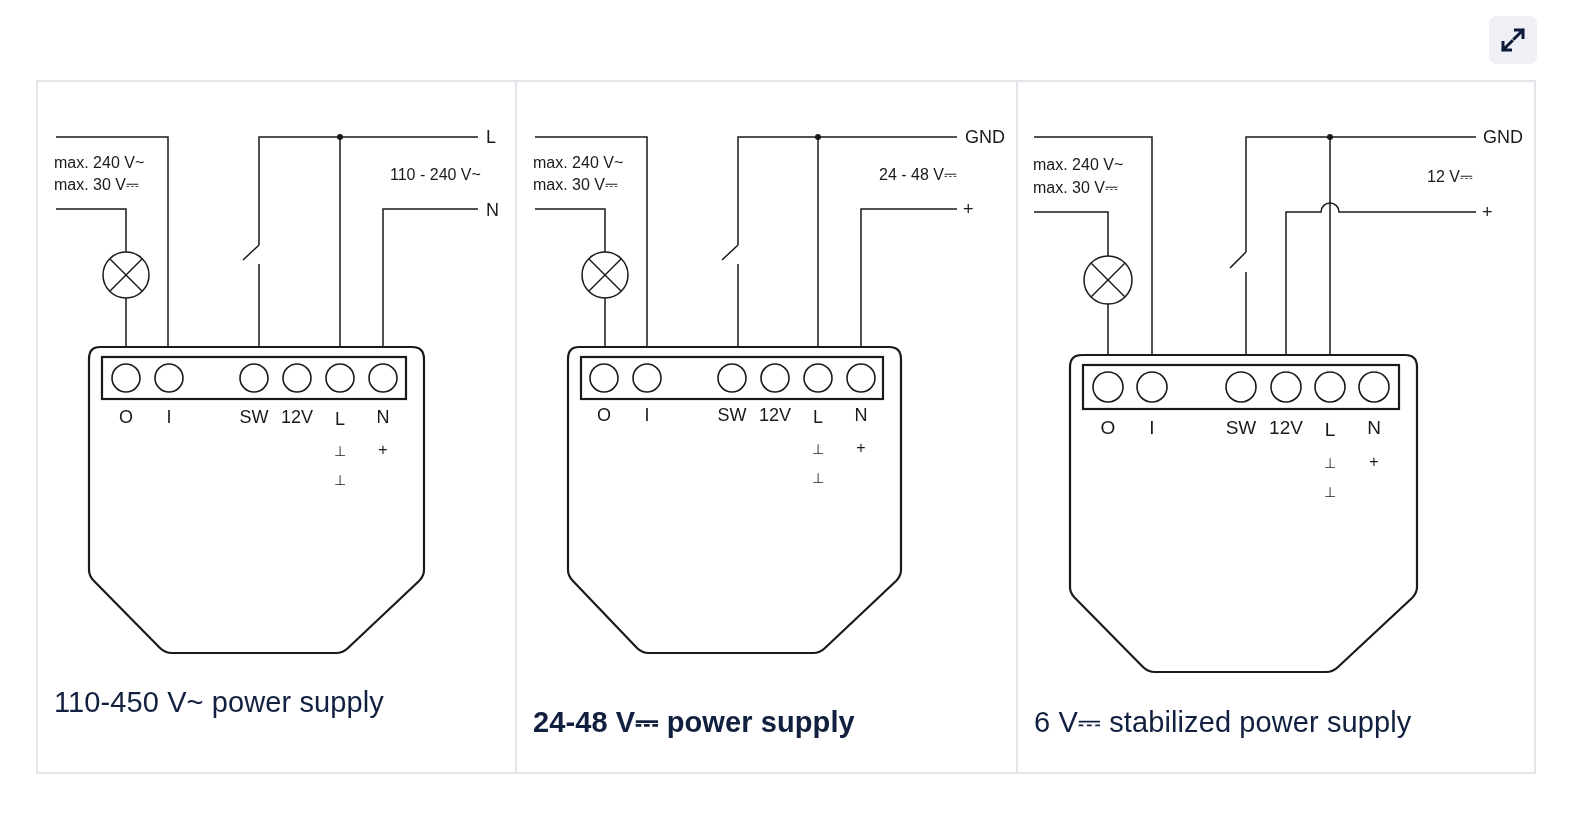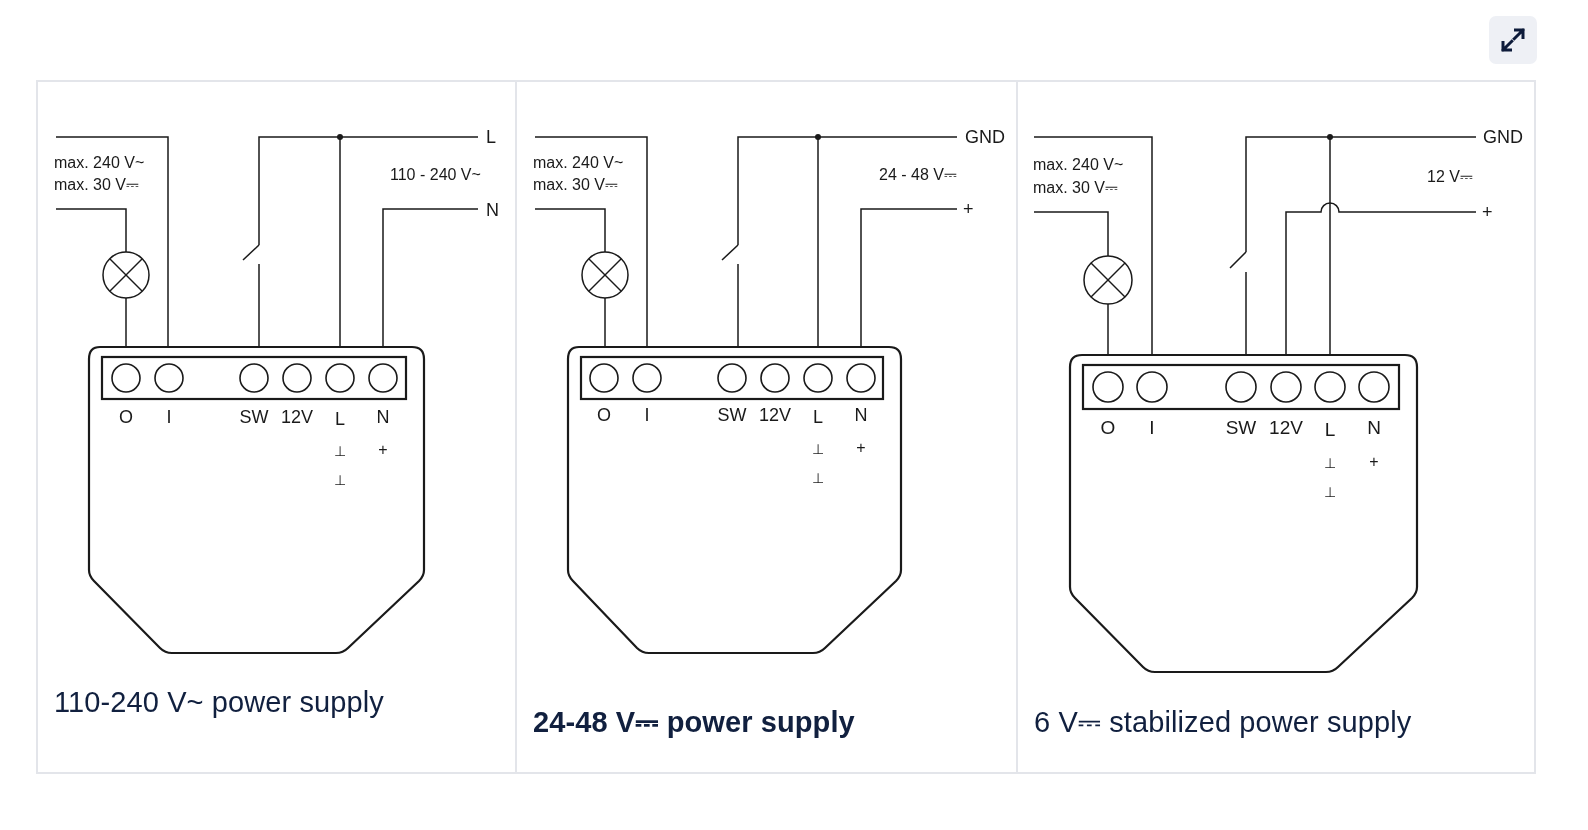--- a/index.html
+++ b/index.html
@@ -82,21 +82,21 @@
         <text x="131" y="341">I</text>
         <text x="216" y="341">SW</text>
         <text x="259" y="341">12V</text>
         <text x="302" y="343">L</text>
         <text x="345" y="341">N</text>
         <text x="302" y="374" font-size="14">⊥</text>
         <text x="302" y="403" font-size="14">⊥</text>
         <text x="345" y="373" font-size="16">+</text>
       </g>
     </svg>
-    <div class="caption">110-240 V~ power supply</div>
+    <div class="caption">110-450 V~ power supply</div>
   </div>
 
   <div class="cell c2">
     <svg class="diag" width="501" height="600" viewBox="0 0 501 600">
       <g fill="none" stroke="#1a1a1a" stroke-width="1.5">
         <polyline points="18,55 130,55 130,265"></polyline>
         <polyline points="18,127 88,127 88,170"></polyline>
         <line x1="88" y1="216" x2="88" y2="265"></line>
         <polyline points="440,55 221,55 221,163"></polyline>
         <line x1="221" y1="163" x2="205" y2="178"></line>

